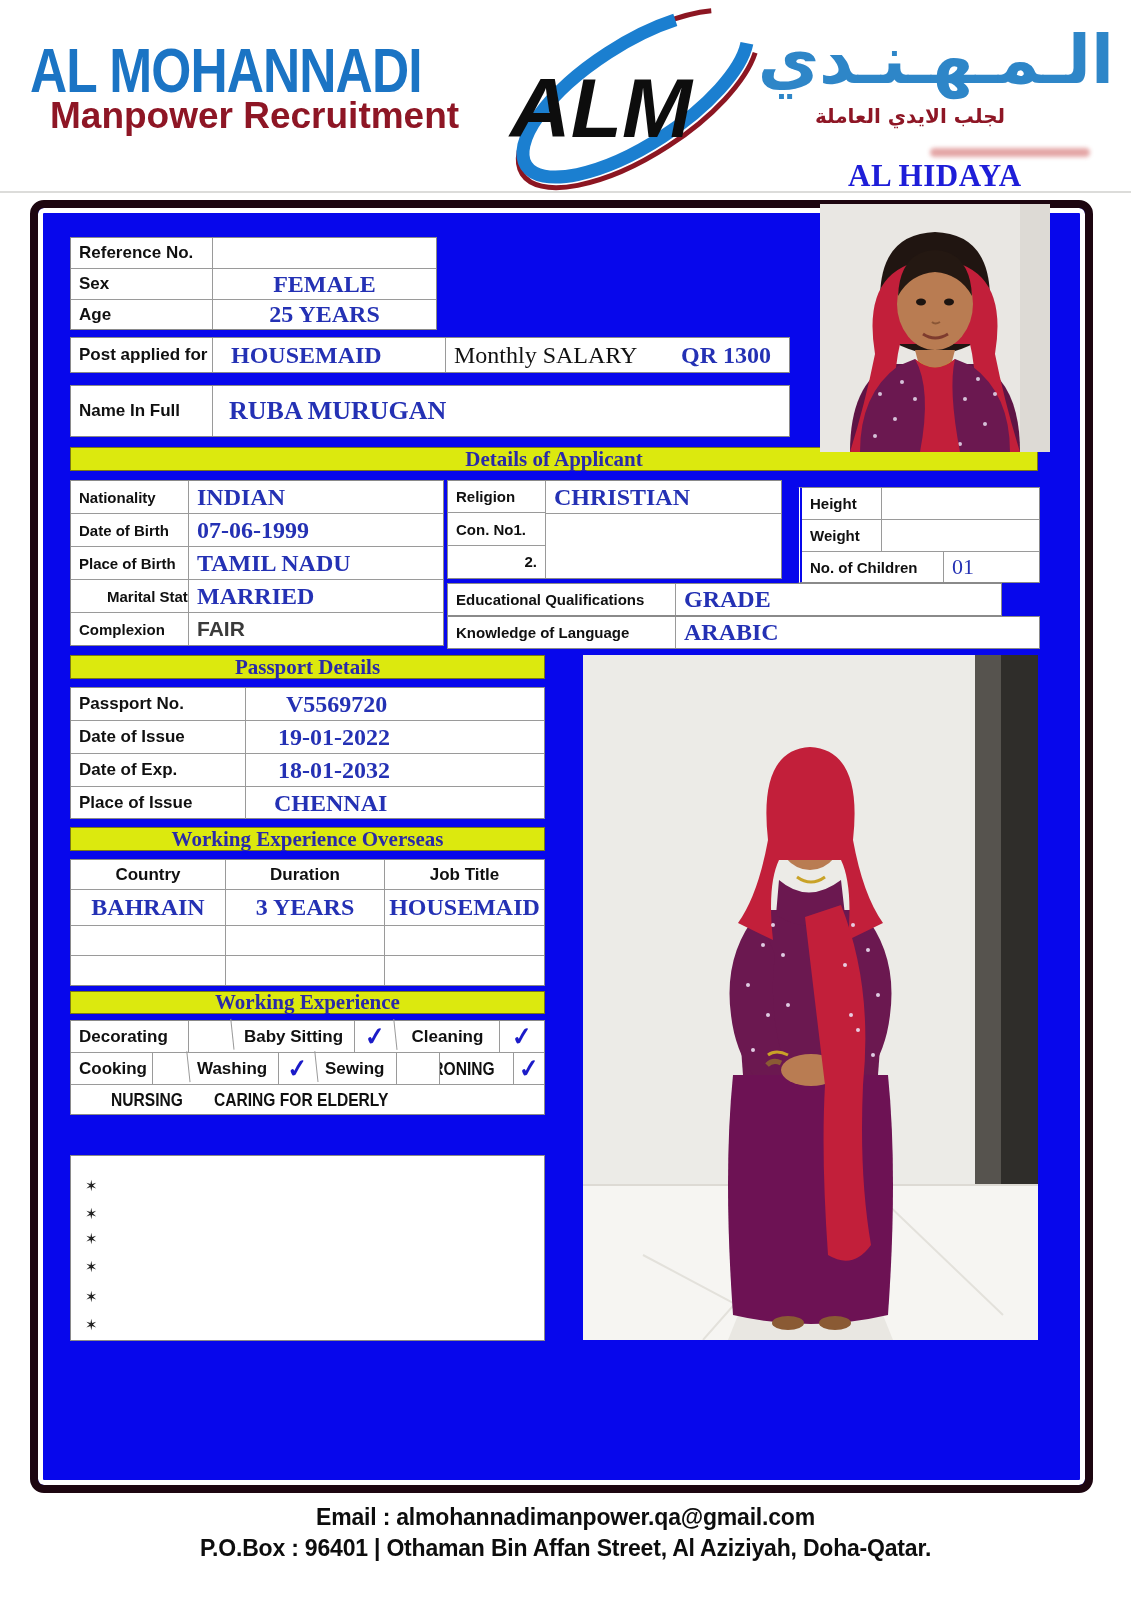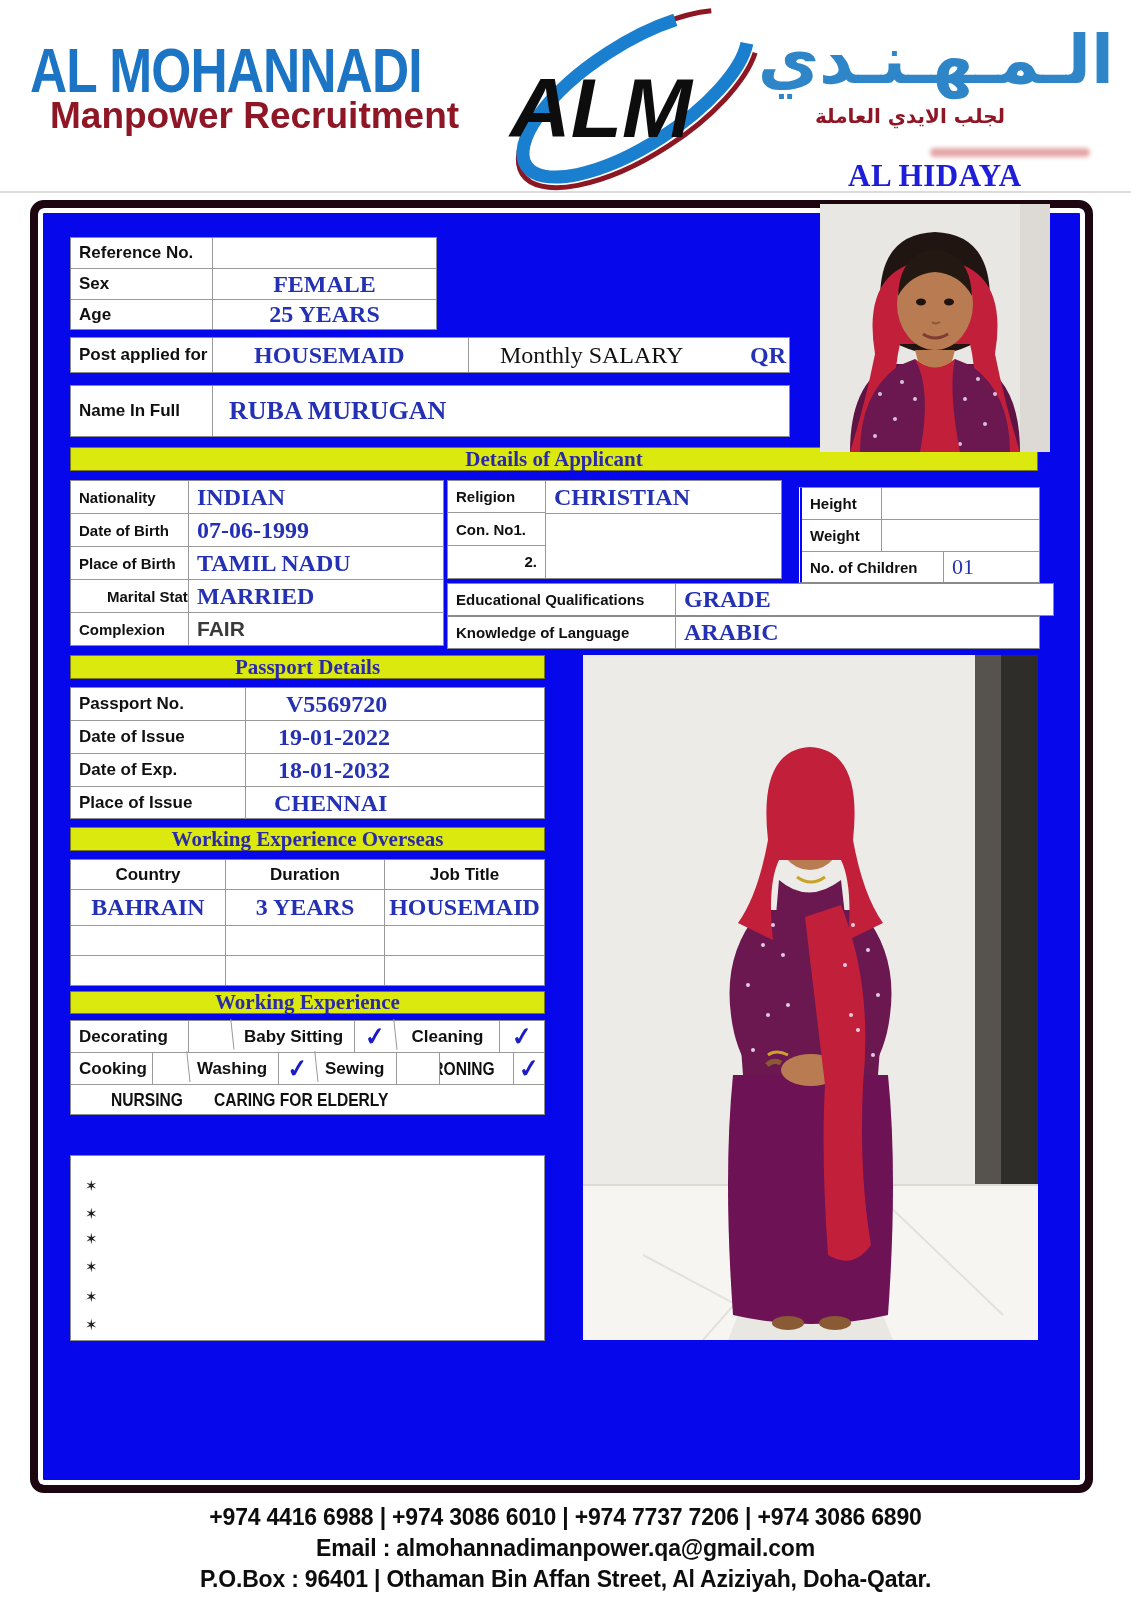--- a/index.html
+++ b/index.html
@@ -90,21 +90,21 @@
         <div class="cell vborder lbl" style="width:142px;">Sex</div>
         <div class="cell val" style="flex:1;justify-content:center;">FEMALE</div>
       </div>
       <div class="row" style="height:29px;">
         <div class="cell vborder lbl" style="width:142px;">Age</div>
         <div class="cell val" style="flex:1;justify-content:center;">25 YEARS</div>
       </div>
     </div>
 
     <div class="abs wtable" style="left:32px;top:129px;width:720px;height:36px;">
-      <div class="row" style="height:100%;gap:23px;">
+      <div class="row" style="height:100%;">
         <div class="cell vborder lbl" style="width:142px;">Post applied for</div>
         <div class="cell vborder val" style="width:233px;padding-left:18px;">HOUSEMAID</div>
         <div class="cell" style="width:227px;font-family:'Liberation Serif',serif;font-size:24px;color:#111;">Monthly SALARY</div>
         <div class="cell val" style="flex:1;">QR 1300</div>
       </div>
     </div>
 
     <div class="abs wtable" style="left:32px;top:177px;width:720px;height:52px;">
       <div class="row" style="height:100%;">
         <div class="cell vborder lbl" style="width:142px;">Name In Full</div>
@@ -195,21 +195,21 @@
       <div class="row" style="height:32px;">
         <div class="cell vborder lbl-sm" style="width:80px;">Weight</div>
         <div class="cell val-sm" style="flex:1;"></div>
       </div>
       <div class="row" style="height:30px;">
         <div class="cell vborder lbl-sm" style="width:142px;">No. of Children</div>
         <div class="cell val-sm" style="flex:1;font-weight:400;">01</div>
       </div>
     </div>
 
-    <div class="abs wtable" style="left:409px;top:375px;width:607px;height:33px;">
+    <div class="abs wtable" style="left:409px;top:375px;width:555px;height:33px;">
       <div class="row" style="height:100%;">
         <div class="cell vborder lbl-sm" style="width:228px;">Educational Qualifications</div>
         <div class="cell val" style="flex:1;">GRADE</div>
       </div>
     </div>
     <div class="abs wtable" style="left:409px;top:408px;width:593px;height:33px;">
       <div class="row" style="height:100%;">
         <div class="cell vborder lbl-sm" style="width:228px;">Knowledge of Language</div>
         <div class="cell val" style="flex:1;font-family:Liberation Serif, serif;">ARABIC</div>
       </div>
@@ -355,18 +355,17 @@
         </g>
 
         <ellipse cx="205" cy="668" rx="16" ry="7" fill="#8a5a34"></ellipse>
         <ellipse cx="252" cy="668" rx="16" ry="7" fill="#8a5a34"></ellipse>
       </svg>
     </div>
 
   </div>
 
   <div class="footer">
-    <div>+974 4416 6988 | +974 3086 6010 | +974 7737 7206 | +974 3086 6890</div>
     <div>Email : almohannadimanpower.qa@gmail.com</div>
     <div>P.O.Box : 96401 | Othaman Bin Affan Street, Al Aziziyah, Doha-Qatar.</div>
   </div>
 
 </div>
 
 </body></html>

